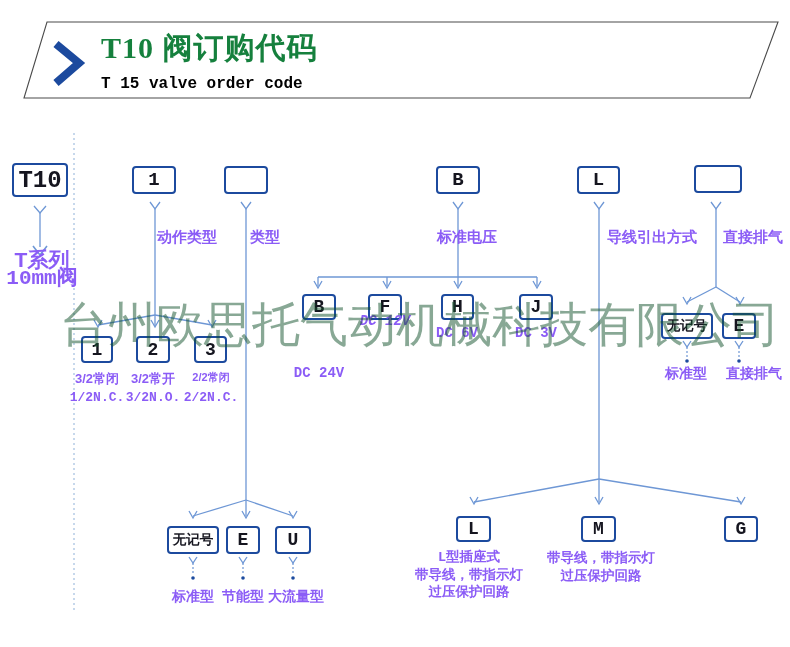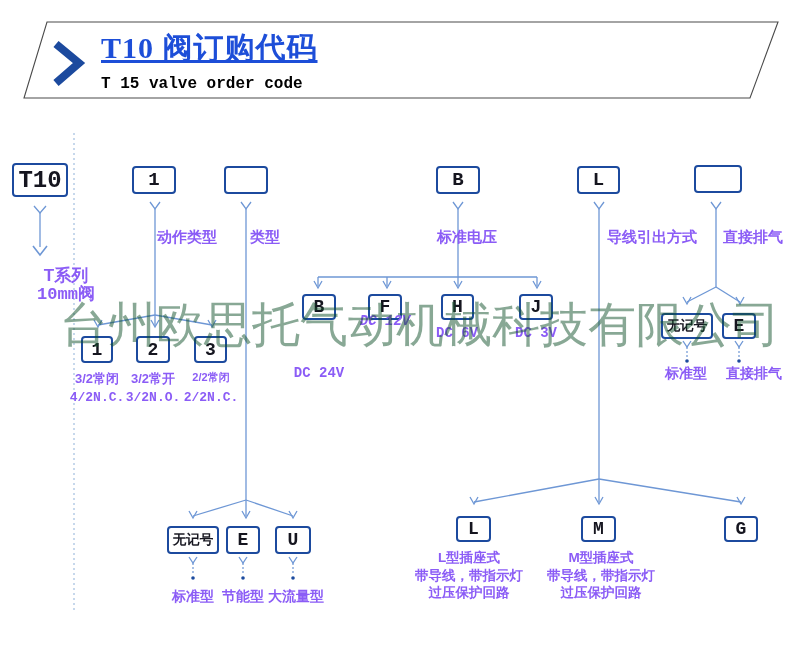--- a/index.html
+++ b/index.html
@@ -13,21 +13,21 @@
     display:flex;align-items:center;justify-content:center;
     font-family:"Liberation Mono","DejaVu Sans Mono",monospace;font-weight:bold;color:#15151f;
     box-sizing:border-box;
   }
   .bx.cjk{font-family:"Liberation Sans",sans-serif;letter-spacing:0px;}
   .lbl{position:absolute;z-index:2;font-weight:bold;color:#8b5cf6;white-space:nowrap;}
   .ctr{text-align:center;white-space:normal;}
   .mono{font-family:"Liberation Mono","DejaVu Sans Mono",monospace;}
   .title{
     position:absolute;z-index:2;font-family:"Liberation Serif","DejaVu Serif",serif;
-    font-weight:bold;color:#1d4ed8;font-size:30px;letter-spacing:1px;white-space:nowrap;text-decoration:underline;
+    font-weight:bold;color:#15803d;font-size:30px;letter-spacing:1px;white-space:nowrap;
   }
   .subtitle{
     position:absolute;z-index:2;font-family:"Liberation Mono","DejaVu Sans Mono",monospace;
     font-weight:bold;color:#000;font-size:16px;white-space:nowrap;
   }
   .watermark{
     position:absolute;z-index:5;left:60px;top:293px;font-size:48px;color:#14532d;opacity:.5;
     white-space:nowrap;pointer-events:none;letter-spacing:0px;
   }
   .desc3{line-height:17.5px;font-size:13.5px;}
@@ -115,21 +115,21 @@
       <circle cx="739" cy="361" r="1.8" fill="#1c4a9e" stroke="none"></circle>
     </g>
   </svg>
 
   <div class="title" style="left:101px;top:28px;">T10 阀订购代码</div>
   <div class="subtitle" style="left:101px;top:75px;">T 15 valve order code</div>
 
   <div class="watermark">台州欧思托气动机械科技有限公司</div>
 
   <div class="bx" style="left:12px;top:163px;width:56px;height:34px;font-size:24px;">T10</div>
-  <div class="lbl ctr" style="left:0px;top:266px;width:84px;font-size:17px;line-height:19px;padding-left:24px;">
+  <div class="lbl ctr" style="left:0px;top:250px;width:84px;font-size:21px;line-height:19px;">
     <div>T系列</div>
     <div class="mono">10mm阀</div>
   </div>
 
   <div class="bx" style="left:132px;top:166px;width:44px;height:28px;font-size:19px;">1</div>
   <div class="bx" style="left:224px;top:166px;width:44px;height:28px;font-size:19px;"></div>
   <div class="bx" style="left:436px;top:166px;width:44px;height:28px;font-size:19px;">B</div>
   <div class="bx" style="left:577px;top:166px;width:43px;height:28px;font-size:19px;">L</div>
   <div class="bx" style="left:694px;top:165px;width:48px;height:28px;font-size:19px;"></div>
 
@@ -138,21 +138,21 @@
   <div class="lbl" style="left:437px;top:228px;font-size:15px;">标准电压</div>
   <div class="lbl" style="left:607px;top:228px;font-size:15px;">导线引出方式</div>
   <div class="lbl" style="left:723px;top:228px;font-size:15px;">直接排气</div>
 
   <div class="bx" style="left:81px;top:336px;width:32px;height:27px;font-size:18px;">1</div>
   <div class="bx" style="left:136px;top:336px;width:34px;height:27px;font-size:18px;">2</div>
   <div class="bx" style="left:194px;top:336px;width:33px;height:27px;font-size:18px;">3</div>
   <div class="lbl ctr" style="left:57px;top:370px;width:80px;font-size:13px;">3/2常闭</div>
   <div class="lbl ctr" style="left:113px;top:370px;width:80px;font-size:13px;">3/2常开</div>
   <div class="lbl ctr" style="left:171px;top:370px;width:80px;font-size:11px;">2/2常闭</div>
-  <div class="lbl ctr mono" style="left:57px;top:390px;width:80px;font-size:13px;">4/2N.C.</div>
+  <div class="lbl ctr mono" style="left:57px;top:390px;width:80px;font-size:13px;">1/2N.C.</div>
   <div class="lbl ctr mono" style="left:113px;top:390px;width:80px;font-size:13px;">3/2N.O.</div>
   <div class="lbl ctr mono" style="left:171px;top:390px;width:80px;font-size:13px;">2/2N.C.</div>
 
   <div class="bx cjk" style="left:167px;top:526px;width:52px;height:28px;font-size:13.5px;">无记号</div>
   <div class="bx" style="left:226px;top:526px;width:34px;height:28px;font-size:18px;">E</div>
   <div class="bx" style="left:275px;top:526px;width:36px;height:28px;font-size:18px;">U</div>
   <div class="lbl ctr" style="left:150px;top:588px;width:86px;font-size:14px;">标准型</div>
   <div class="lbl ctr" style="left:200px;top:588px;width:86px;font-size:14px;">节能型</div>
   <div class="lbl ctr" style="left:241px;top:588px;width:110px;font-size:14px;">大流量型</div>
 
@@ -161,27 +161,26 @@
   <div class="bx" style="left:441px;top:294px;width:33px;height:26px;font-size:18px;">H</div>
   <div class="bx" style="left:519px;top:294px;width:34px;height:26px;font-size:18px;">J</div>
   <div class="lbl ctr mono" style="left:279px;top:325px;width:80px;font-size:14px;margin-top:40px;">DC 24V</div>
   <div class="lbl ctr mono" style="left:345px;top:313px;width:80px;font-size:14px;font-style:italic;">DC 12V</div>
   <div class="lbl ctr mono" style="left:417px;top:325px;width:80px;font-size:14px;">DC 6V</div>
   <div class="lbl ctr mono" style="left:496px;top:325px;width:80px;font-size:14px;">DC 3V</div>
 
   <div class="bx" style="left:456px;top:516px;width:35px;height:26px;font-size:18px;">L</div>
   <div class="bx" style="left:581px;top:516px;width:35px;height:26px;font-size:18px;">M</div>
   <div class="bx" style="left:724px;top:516px;width:34px;height:26px;font-size:18px;">G</div>
-  <div class="lbl ctr desc3" style="left:399px;top:549px;width:140px;">
+  <div class="lbl ctr desc3" style="left:399px;top:549px;width:140px;font-family:Liberation Mono, monospace;">
     <div>L型插座式</div>
     <div>带导线，带指示灯</div>
     <div>过压保护回路</div>
   </div>
   <div class="lbl ctr desc3" style="left:531px;top:549px;width:140px;">
-    <div>M型插座式</div>
     <div>带导线，带指示灯</div>
     <div>过压保护回路</div>
   </div>
 
   <div class="bx cjk" style="left:661px;top:313px;width:52px;height:26px;font-size:13.5px;">无记号</div>
   <div class="bx" style="left:722px;top:313px;width:34px;height:26px;font-size:18px;">E</div>
   <div class="lbl ctr" style="left:643px;top:365px;width:86px;font-size:14px;">标准型</div>
   <div class="lbl ctr" style="left:715px;top:365px;width:78px;font-size:14px;">直接排气</div>
 
 </div>

